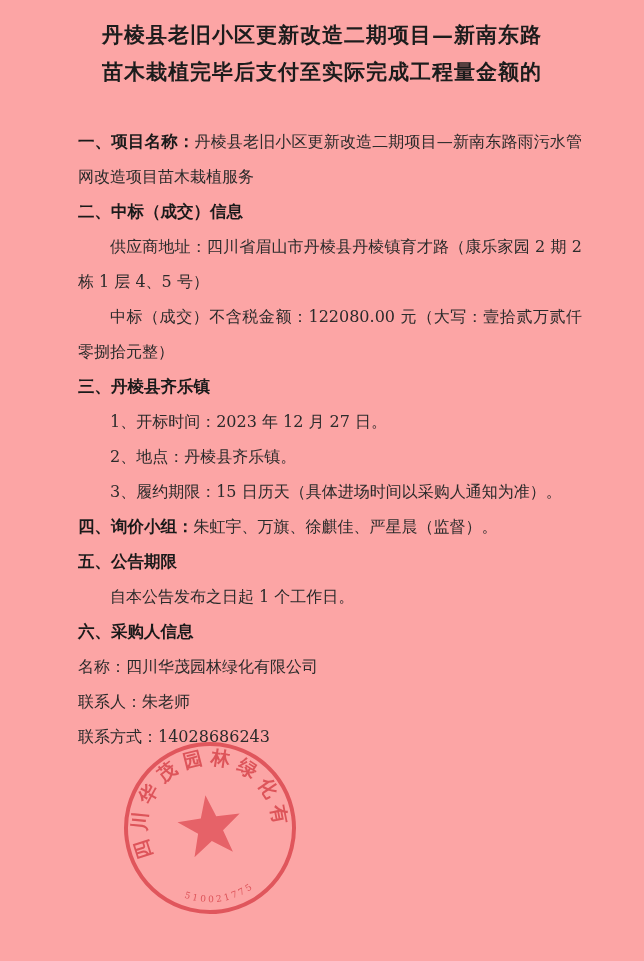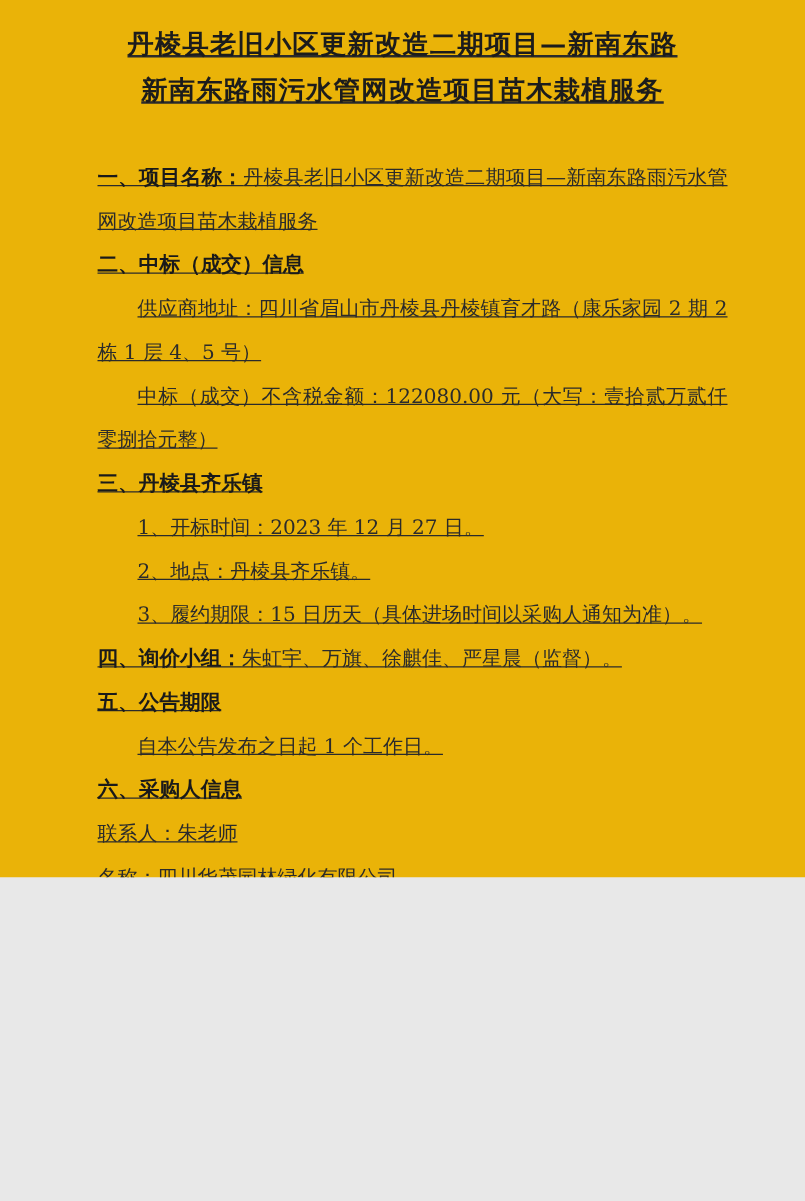--- a/index.html
+++ b/index.html
@@ -1,24 +1,23 @@
 <!DOCTYPE html>
 <html><head>
 <meta charset="utf-8">
 <style>
   html,body{margin:0;padding:0;background:#e8e8e8;}
   .page{
     position:relative;
-    width:644px;height:702px;
+    width:644px;height:961px;
     margin:0 auto;
-    background:#eab308;
+    background:#fca5a5;
     overflow:hidden;
     font-family:"DejaVu Serif", serif;
     color:#2b2b2b;
-    text-decoration:underline;
   }
   .title-block{
     margin:16px 40px 0 40px;
     text-align:center;
     font-family:"DejaVu Serif", serif;
     font-weight:bold;
     font-size:21px;
     line-height:37px;
     color:#1c1c1c;
     letter-spacing:1px;
@@ -58,21 +57,21 @@
   .seal .star{fill:#e5808b;}
   .seal .serial{font-size:9px;letter-spacing:2.5px;font-weight:normal;}
 </style>
 </head>
 <body>
 
 <div class="page">
 
   <div class="title-block">
     <div>丹棱县老旧小区更新改造二期项目—新南东路</div>
-    <div>新南东路雨污水管网改造项目苗木栽植服务</div>
+    <div>苗木栽植完毕后支付至实际完成工程量金额的</div>
   </div>
 
   <div class="content">
 
     <p><span class="hd">一、项目名称：</span><span>丹棱县老旧小区更新改造二期项目—新南东路雨污水管网改造项目苗木栽植服务</span></p>
 
     <p><span class="hd">二、中标（成交）信息</span></p>
 
 
     <p class="indent">供应商地址：四川省眉山市丹棱县丹棱镇育才路（康乐家园 2 期 2 栋 1 层 4、5 号）</p>
@@ -89,23 +88,23 @@
 
 
     <p><span class="hd">四、询价小组：</span><span>朱虹宇、万旗、徐麒佳、严星晨（监督）。</span></p>
 
     <p><span class="hd">五、公告期限</span></p>
 
     <p class="indent">自本公告发布之日起 1 个工作日。</p>
 
     <p><span class="hd">六、采购人信息</span></p>
 
+    <p>名称：四川华茂园林绿化有限公司</p>
+
     <p>联系人：朱老师</p>
-
-    <p>名称：四川华茂园林绿化有限公司</p>
 
     <p>联系方式：14028686243</p>
 
   </div>
 
   <svg class="seal" viewBox="-92 -92 184 184" xmlns="http://www.w3.org/2000/svg">
     <defs>
       <path id="sealTopArc" d="M -60.1,21.9 A 64,64 0 1 1 60.1,21.9" fill="none"></path>
       <path id="sealBottomArc" d="M -50,54.6 A 74,74 0 0 0 50,54.6" fill="none"></path>
     </defs>

